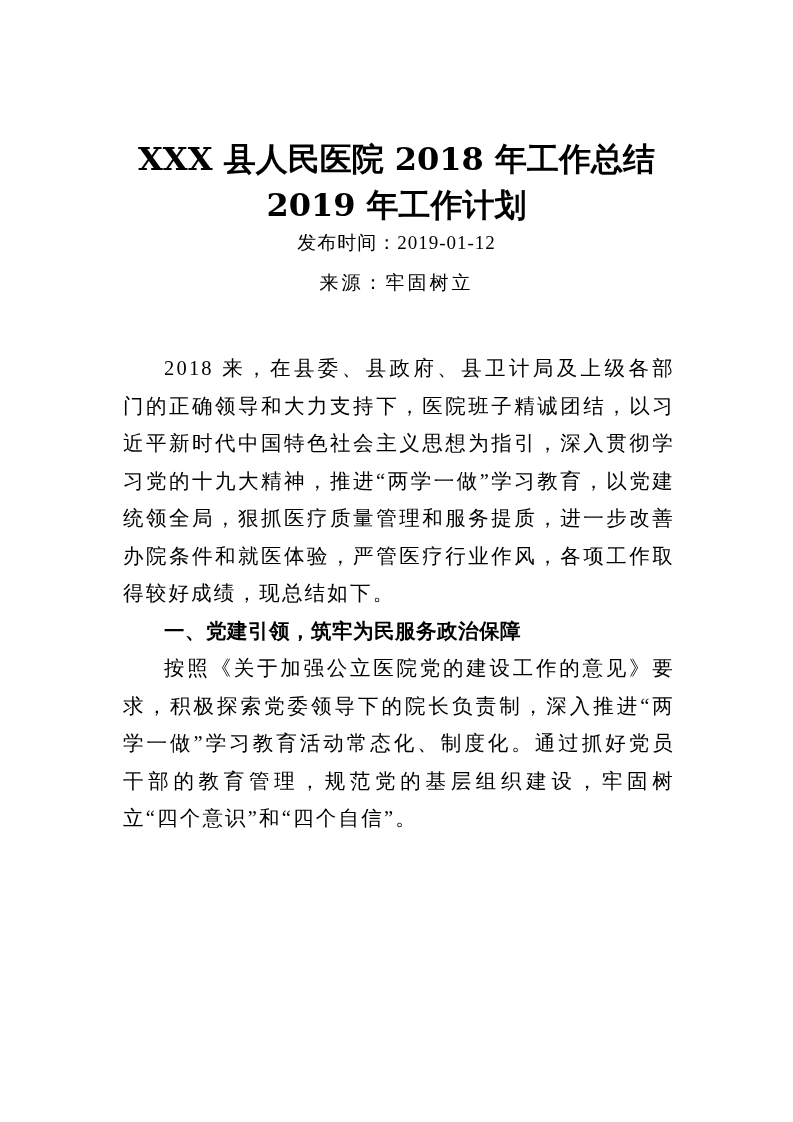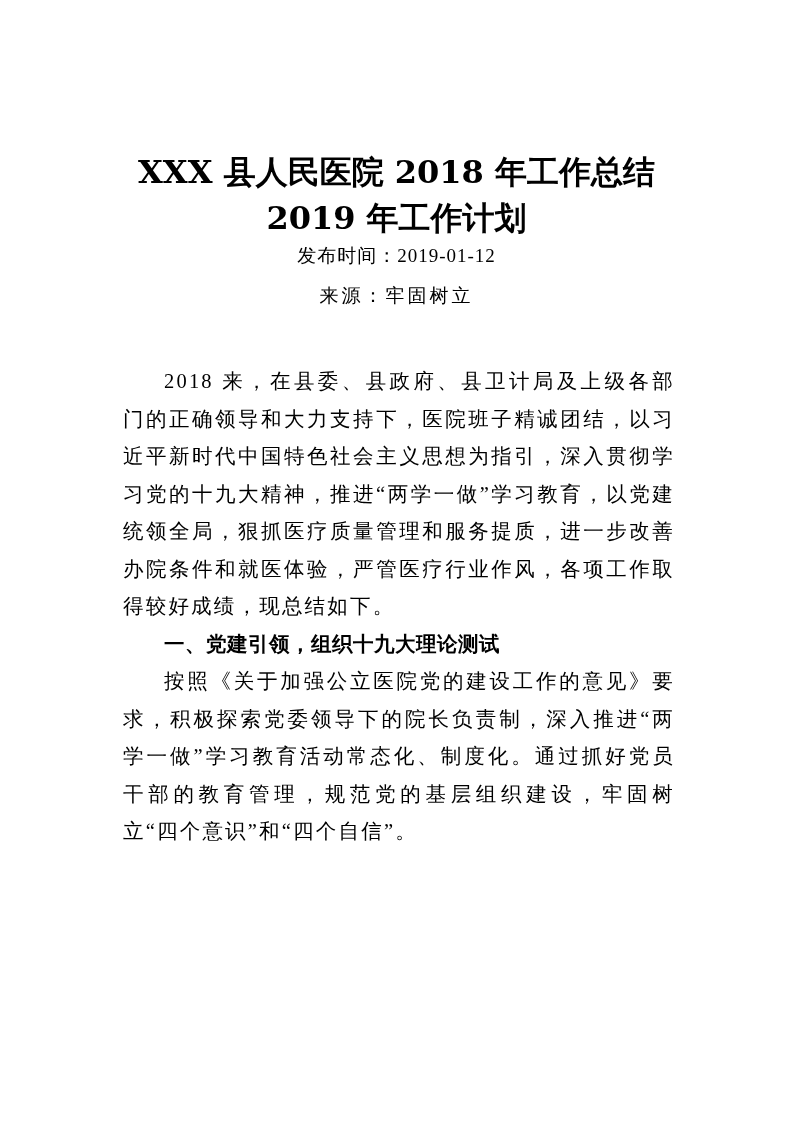--- a/index.html
+++ b/index.html
@@ -1,17 +1,17 @@
 <!DOCTYPE html>
 <html><head>
   <meta charset="utf-8">
   <style>
     html, body { margin: 0; padding: 0; background: #ffffff; }
     body { width: 793px; height: 1122px; position: relative; overflow: hidden; color: #000; }
-    .page { position: absolute; left: 0; top: 13px; width: 793px; height: 864px; background: #fff; }
+    .page { position: absolute; left: 0; top: 0; width: 793px; height: 864px; background: #fff; }
     .title {
       position: absolute; left: 100px; width: 593px; top: 136px;
       text-align: center; font-family: "DejaVu Serif", "Liberation Serif", serif;
       font-weight: bold; font-size: 32px; line-height: 46px; letter-spacing: 0px; margin: 0;
     }
     .meta {
       position: absolute; left: 100px; width: 593px; text-align: center;
       font-family: "Liberation Serif", "DejaVu Serif", serif; font-size: 19px; line-height: 24px;
       letter-spacing: 1px; margin: 0;
     }
@@ -31,16 +31,16 @@
 </head>
 <body>
 
 <div class="page">
   <h1 class="title">XXX 县人民医院 2018 年工作总结 2019 年工作计划</h1>
   <p class="meta date">发布时间：2019-01-12</p>
   <p class="meta source">来源：牢固树立</p>
 
   <div class="body">
     <p>2018 来，在县委、县政府、县卫计局及上级各部门的正确领导和大力支持下，医院班子精诚团结，以习近平新时代中国特色社会主义思想为指引，深入贯彻学习党的十九大精神，推进“两学一做”学习教育，以党建统领全局，狠抓医疗质量管理和服务提质，进一步改善办院条件和就医体验，严管医疗行业作风，各项工作取得较好成绩，现总结如下。</p>
-    <h2>一、党建引领，组织十九大理论测试</h2>
+    <h2>一、党建引领，筑牢为民服务政治保障</h2>
     <p>按照《关于加强公立医院党的建设工作的意见》要求，积极探索党委领导下的院长负责制，深入推进“两学一做”学习教育活动常态化、制度化。通过抓好党员干部的教育管理，规范党的基层组织建设，牢固树立“四个意识”和“四个自信”。</p>
   </div>
 </div>
 
 </body></html>

